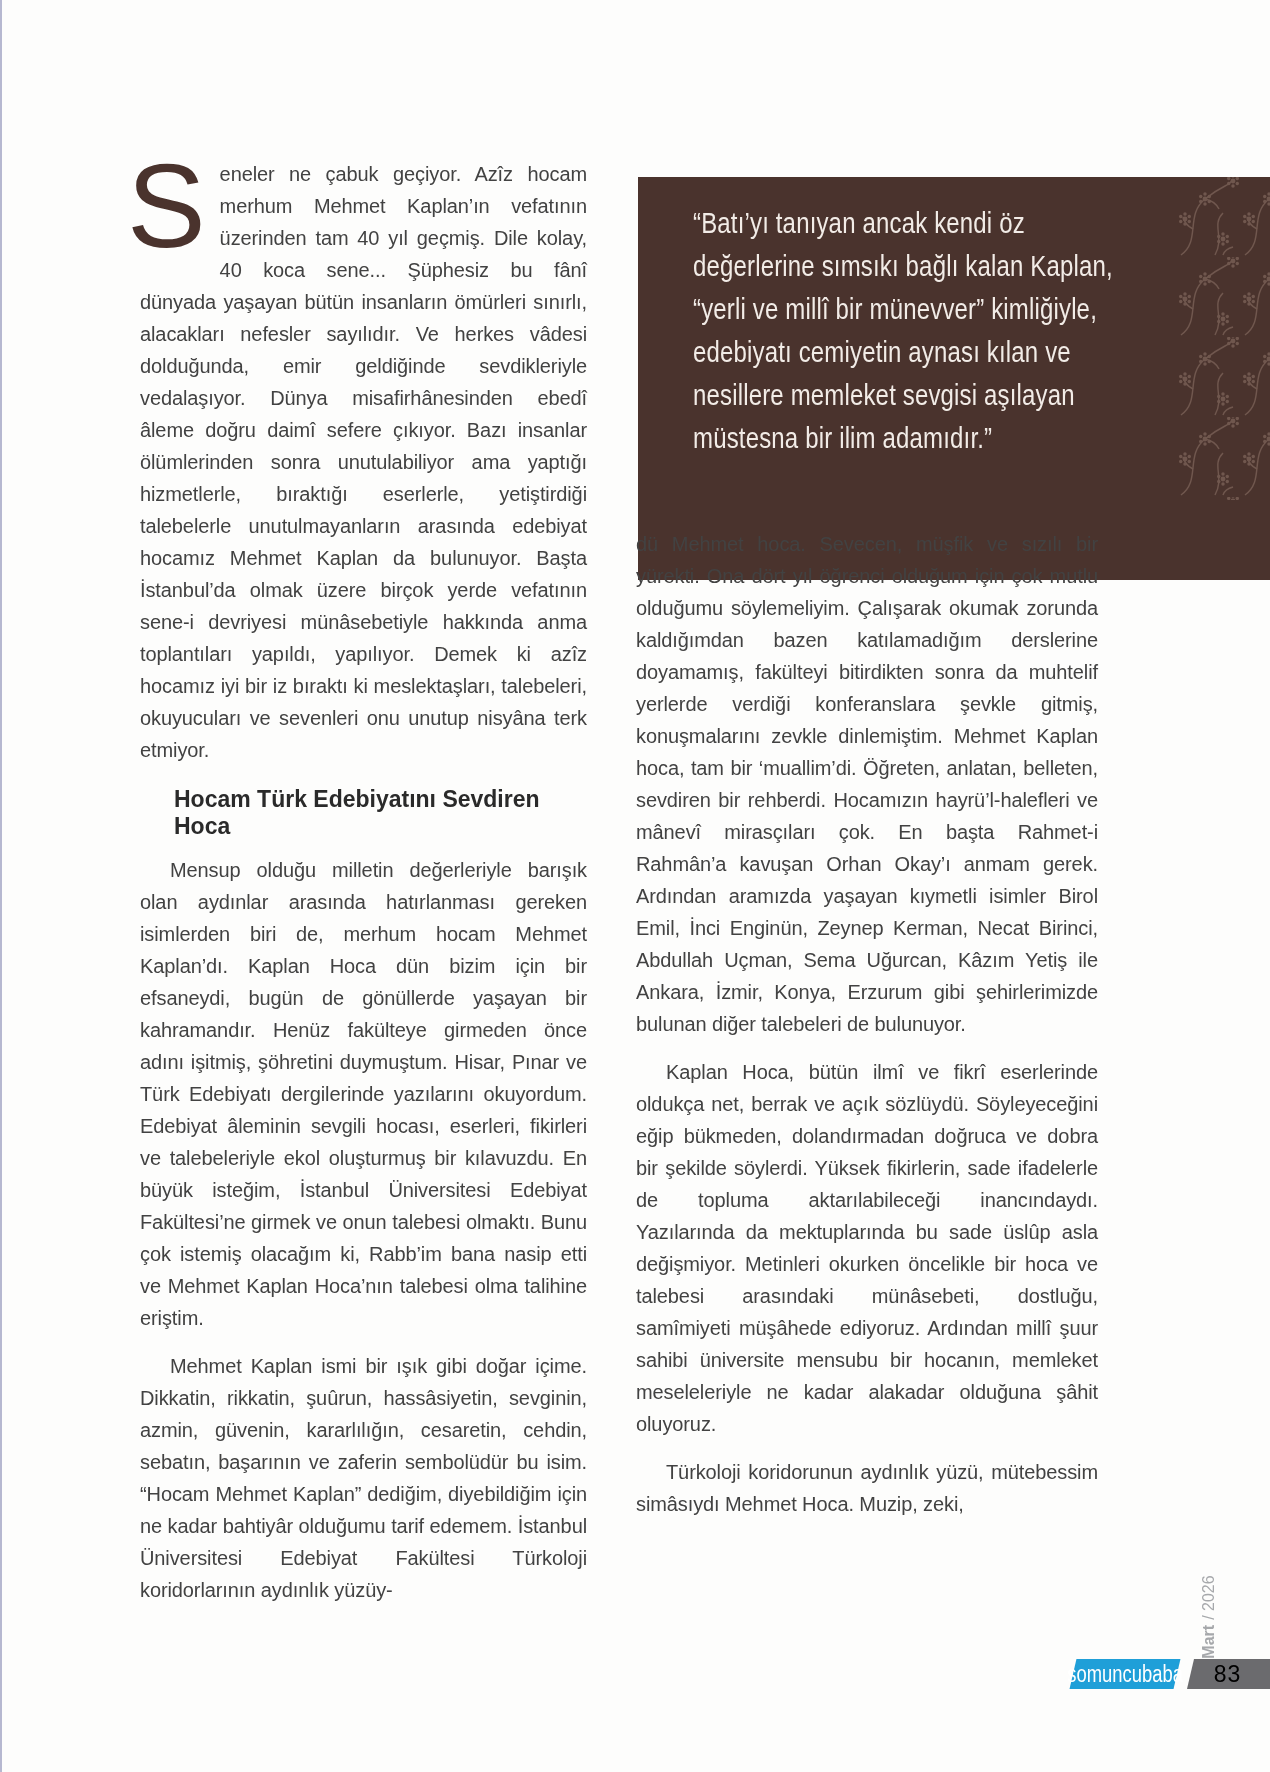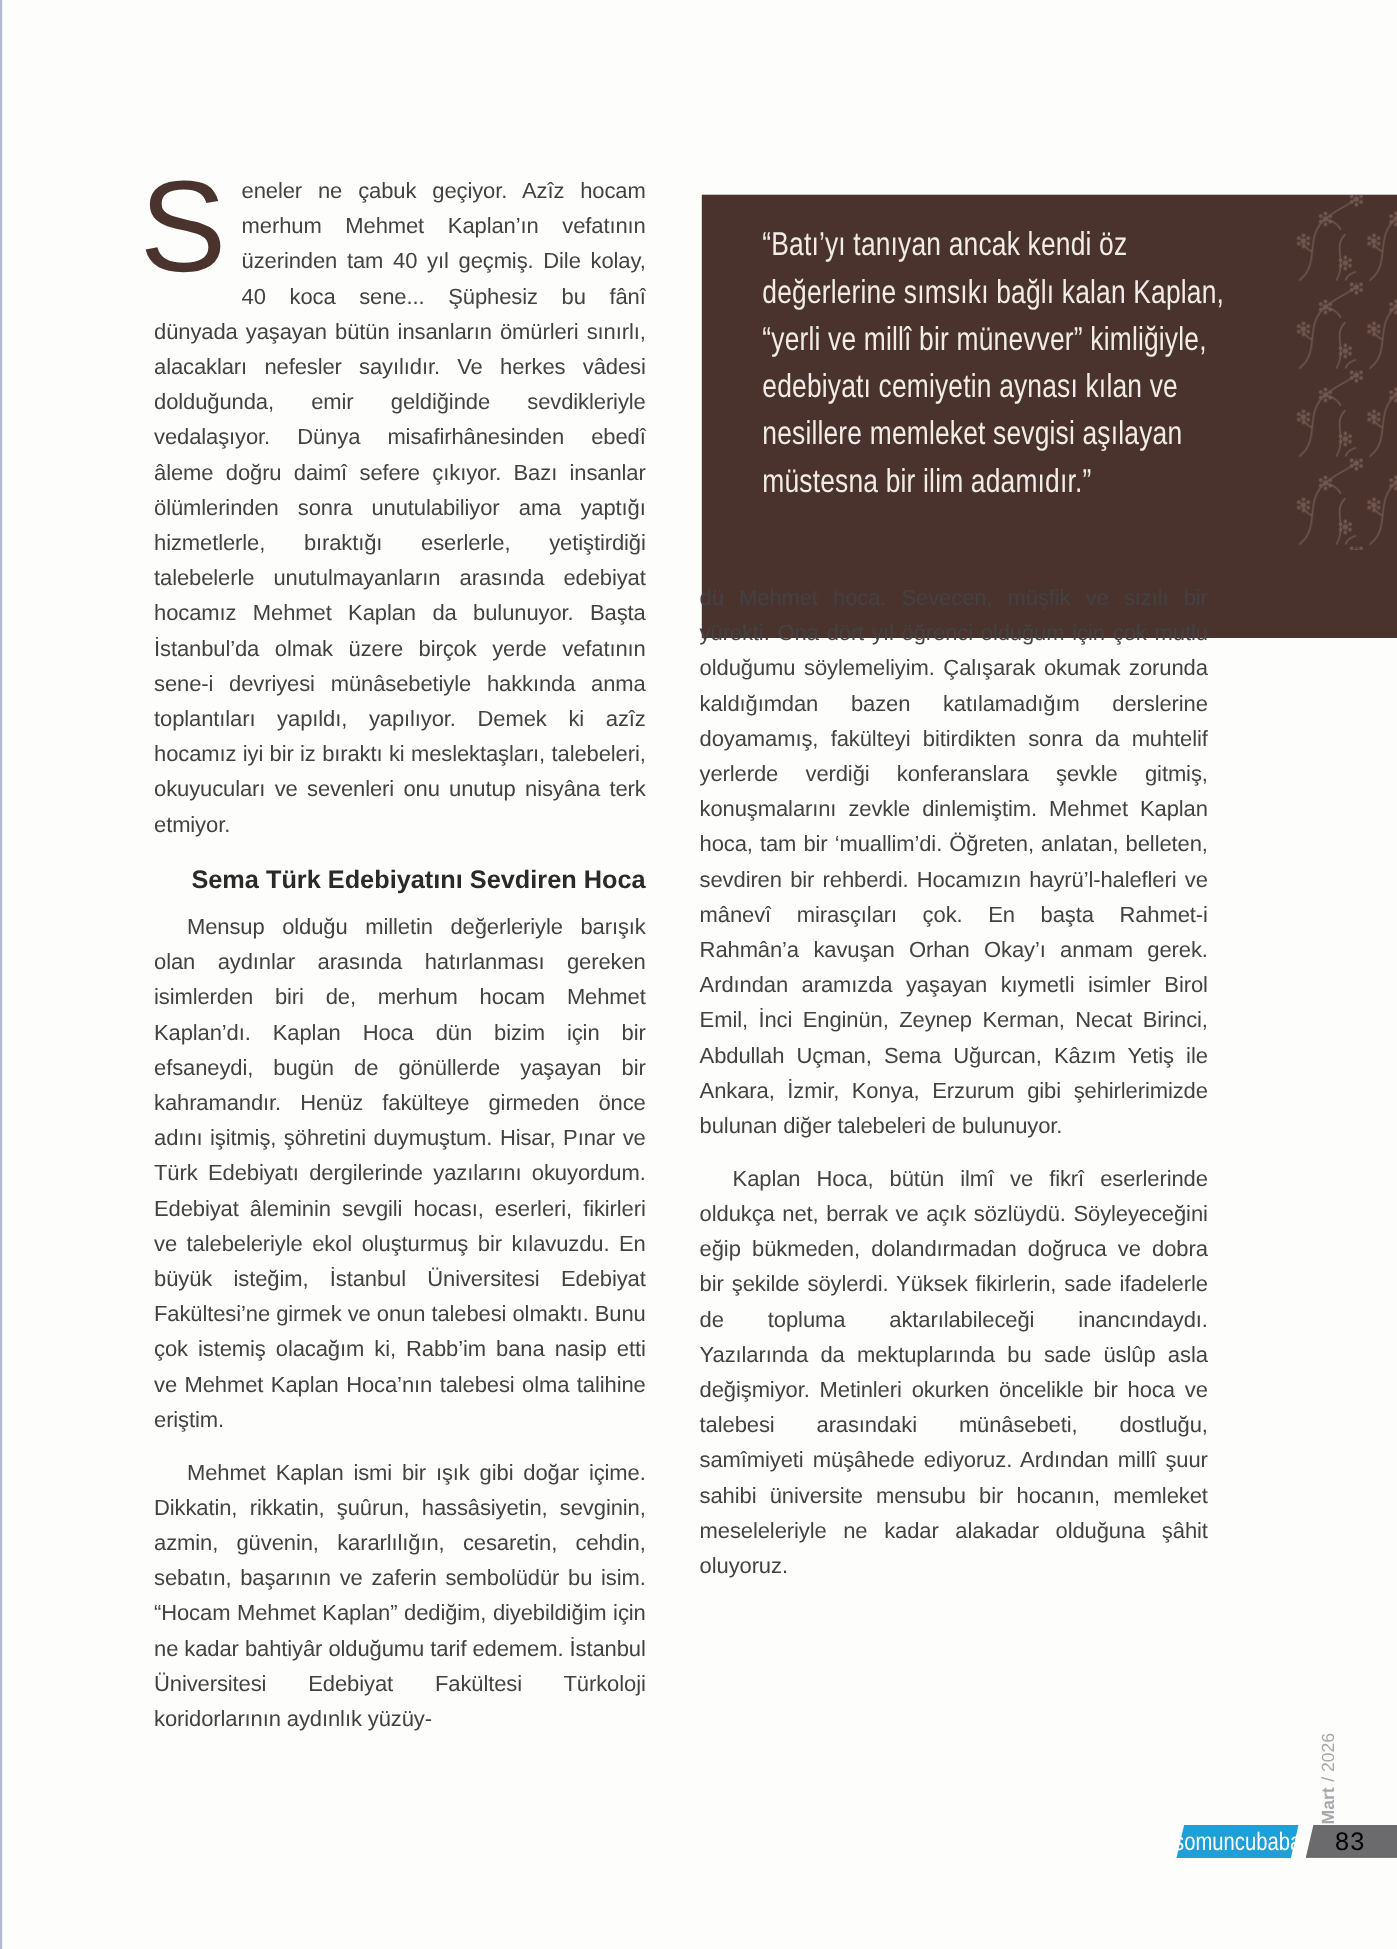--- a/index.html
+++ b/index.html
@@ -131,28 +131,29 @@
         </pattern>
       </defs>
       <rect width="95" height="323" fill="url(#vines)"></rect>
     </svg>
   </div>
 
   <div class="col-left">
     <p class="body-text">
       <span class="drop-cap">S</span><span>eneler ne çabuk geçiyor. Azîz hocam merhum Mehmet Kaplan’ın vefatının üzerinden tam 40 yıl geçmiş. Dile kolay, 40 koca sene... Şüphesiz bu fânî dünyada yaşayan bütün insanların ömürleri sınırlı, alacakları nefesler sayılıdır. Ve herkes vâdesi dolduğunda, emir geldiğinde sevdikleriyle vedalaşıyor. Dünya misafirhânesinden ebedî âleme doğru daimî sefere çıkıyor. Bazı insanlar ölümlerinden sonra unutulabiliyor ama yaptığı hizmetlerle, bıraktığı eserlerle, yetiştirdiği talebelerle unutulmayanların arasında edebiyat hocamız Mehmet Kaplan da bulunuyor. Başta İstanbul’da olmak üzere birçok yerde vefatının sene-i devriyesi münâsebetiyle hakkında anma toplantıları yapıldı, yapılıyor. Demek ki azîz hocamız iyi bir iz bıraktı ki meslektaşları, talebeleri, okuyucuları ve sevenleri onu unutup nisyâna terk etmiyor.</span>
     </p>
-    <h2 class="section-heading">Sema Türk Edebiyatını Sevdiren Hoca</h2>
+    <h2 class="section-heading">Hocam Türk Edebiyatını Sevdiren Hoca</h2>
     <p class="body-text indent">Mensup olduğu milletin değerleriyle barışık olan aydınlar arasında hatırlanması gereken isimlerden biri de, merhum hocam Mehmet Kaplan’dı. Kaplan Hoca dün bizim için bir efsaneydi, bugün de gönüllerde yaşayan bir kahramandır. Henüz fakülteye girmeden önce adını işitmiş, şöhretini duymuştum. Hisar, Pınar ve Türk Edebiyatı dergilerinde yazılarını okuyordum. Edebiyat âleminin sevgili hocası, eserleri, fikirleri ve talebeleriyle ekol oluşturmuş bir kılavuzdu. En büyük isteğim, İstanbul Üniversitesi Edebiyat Fakültesi’ne girmek ve onun talebesi olmaktı. Bunu çok istemiş olacağım ki, Rabb’im bana nasip etti ve Mehmet Kaplan Hoca’nın talebesi olma talihine eriştim.</p>
     <p class="body-text indent">Mehmet Kaplan ismi bir ışık gibi doğar içime. Dikkatin, rikkatin, şuûrun, hassâsiyetin, sevginin, azmin, güvenin, kararlılığın, cesaretin, cehdin, sebatın, başarının ve zaferin sembolüdür bu isim. “Hocam Mehmet Kaplan” dediğim, diyebildiğim için ne kadar bahtiyâr olduğumu tarif edemem. İstanbul Üniversitesi Edebiyat Fakültesi Türkoloji koridorlarının aydınlık yüzüy-</p>
   </div>
 
   <div class="col-right">
     <p class="body-text">dü Mehmet hoca. Sevecen, müşfik ve sızılı bir yürekti. Ona dört yıl öğrenci olduğum için çok mutlu olduğumu söylemeliyim. Çalışarak okumak zorunda kaldığımdan bazen katılamadığım derslerine doyamamış, fakülteyi bitirdikten sonra da muhtelif yerlerde verdiği konferanslara şevkle gitmiş, konuşmalarını zevkle dinlemiştim. Mehmet Kaplan hoca, tam bir ‘muallim’di. Öğreten, anlatan, belleten, sevdiren bir rehberdi. Hocamızın hayrü’l-halefleri ve mânevî mirasçıları çok. En başta Rahmet-i Rahmân’a kavuşan Orhan Okay’ı anmam gerek. Ardından aramızda yaşayan kıymetli isimler Birol Emil, İnci Enginün, Zeynep Kerman, Necat Birinci, Abdullah Uçman, Sema Uğurcan, Kâzım Yetiş ile Ankara, İzmir, Konya, Erzurum gibi şehirlerimizde bulunan diğer talebeleri de bulunuyor.</p>
     <p class="body-text indent">Kaplan Hoca, bütün ilmî ve fikrî eserlerinde oldukça net, berrak ve açık sözlüydü. Söyleyeceğini eğip bükmeden, dolandırmadan doğruca ve dobra bir şekilde söylerdi. Yüksek fikirlerin, sade ifadelerle de topluma aktarılabileceği inancındaydı. Yazılarında da mektuplarında bu sade üslûp asla değişmiyor. Metinleri okurken öncelikle bir hoca ve talebesi arasındaki münâsebeti, dostluğu, samîmiyeti müşâhede ediyoruz. Ardından millî şuur sahibi üniversite mensubu bir hocanın, memleket meseleleriyle ne kadar alakadar olduğuna şâhit oluyoruz.</p>
+    <p class="body-text indent">Türkoloji koridorunun aydınlık yüzü, mütebessim simâsıydı Mehmet Hoca. Muzip, zeki,</p>
   </div>
 
   <div class="footer-issue">
     <span class="month">Mart</span>
     <span class="year">/ 2026</span>
   </div>
   <div class="footer-brand-box">
     <span class="footer-brand-text">somuncubaba</span>
   </div>
   <div class="footer-page-box">

